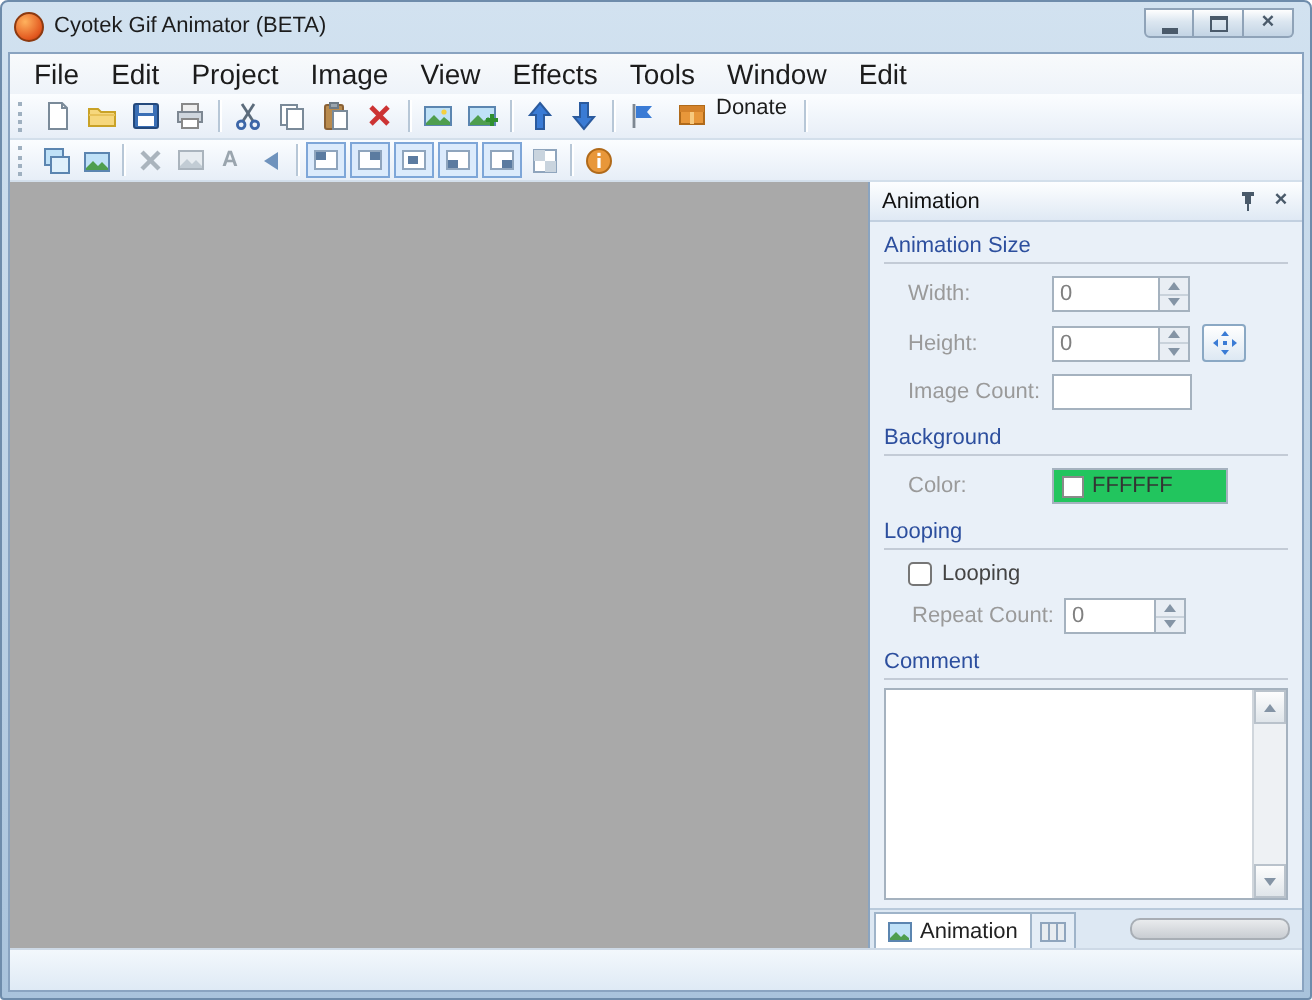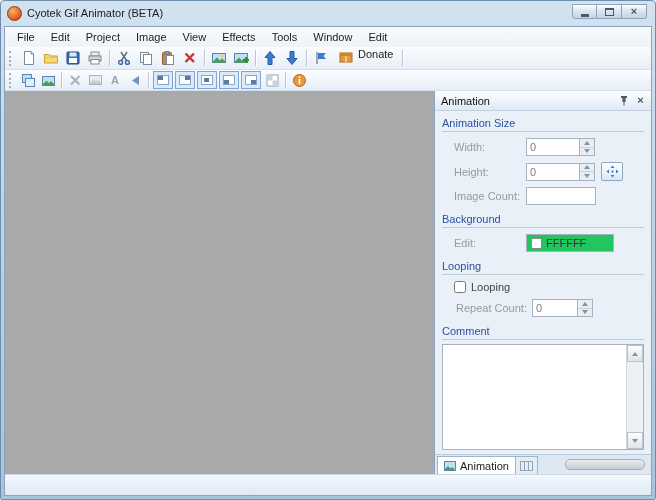--- a/index.html
+++ b/index.html
@@ -14,21 +14,21 @@
   .win-btn{width:25px;height:15px;box-sizing:border-box;border:1px solid #8fa3b8;background:linear-gradient(#fefefe,#dbe6f0 45%,#c3d4e4);
            display:flex;align-items:center;justify-content:center;}
   .win-btn + .win-btn{border-left:none;}
   .win-btn:first-child{border-radius:0 0 0 3px;}
   .win-btn:last-child{border-radius:0 0 3px 0;}
   .glyph-min{width:8px;height:3px;background:#4a5a6a;margin-top:7px;}
   .glyph-max{width:9px;height:8px;border:1px solid #4a5a6a;border-top-width:2px;box-sizing:border-box;}
   .glyph-close{font-size:11px;font-weight:bold;color:#4a5a6a;line-height:1;}
   
   .client{flex:1;min-height:0;background:#eef3fa;border:1px solid #89a3c0;display:flex;flex-direction:column;}
-  .menubar{height:20px;display:flex;align-items:center;padding:0 4px;background:linear-gradient(#f8fafc,#eef3f9);font-size:11px;color:#1c1c1c;}
+  .menubar{height:20px;display:flex;align-items:center;padding:0 4px;background:linear-gradient(#f8fafc,#eef3f9);font-size:14px;color:#1c1c1c;}
   .menu-item{padding:3px 8px;cursor:default;}
   .toolbar{display:flex;align-items:center;padding:1px 3px;background:linear-gradient(#fbfdff,#e7eef7);border-bottom:1px solid #d3dfeb;}
   .tb-grip{width:3px;height:15px;border-left:2px dotted #9fb0c0;margin:0 4px 0 1px;}
   .tb-btn{width:22px;height:20px;display:flex;align-items:center;justify-content:center;}
   .tb-btn.small{width:20px;height:18px;}
   .tb-sep{width:1px;height:16px;background:#b7c7d7;box-shadow:1px 0 0 #ffffff;margin:0 3px;}
   .donate{display:flex;align-items:flex-start;gap:4px;height:20px;padding:0 6px;font-size:11px;color:#1c1c1c;}
   .tb-toggle{width:20px;height:18px;box-sizing:border-box;border:1px solid #7ea6d8;background:#dcebfc;display:flex;align-items:center;justify-content:center;margin:0 1px;}
   .al{width:12px;height:10px;box-sizing:border-box;border:1px solid #8fa5bd;background:#fff;position:relative;}
   .al i{position:absolute;width:5px;height:4px;background:#5b7ba0;}
@@ -344,21 +344,21 @@
                 </svg>
             </span>
           </div>
           <div class="row">
             <span class="lbl">Image Count:</span>
             <input class="txt wide" value="" style="">
           </div>
 
           <div class="sect-h">Background</div>
           <div class="row">
-            <span class="lbl">Edit:</span>
+            <span class="lbl">Color:</span>
             <span class="color-pick">
               <span class="swatch" style="background: rgb(255, 255, 255);"></span>
               <span>FFFFFF</span>
             </span>
           </div>
 
           <div class="sect-h">Looping</div>
           <div class="row">
             <input type="checkbox" class="chk" style="">
             <span class="lbl dark">Looping</span>

